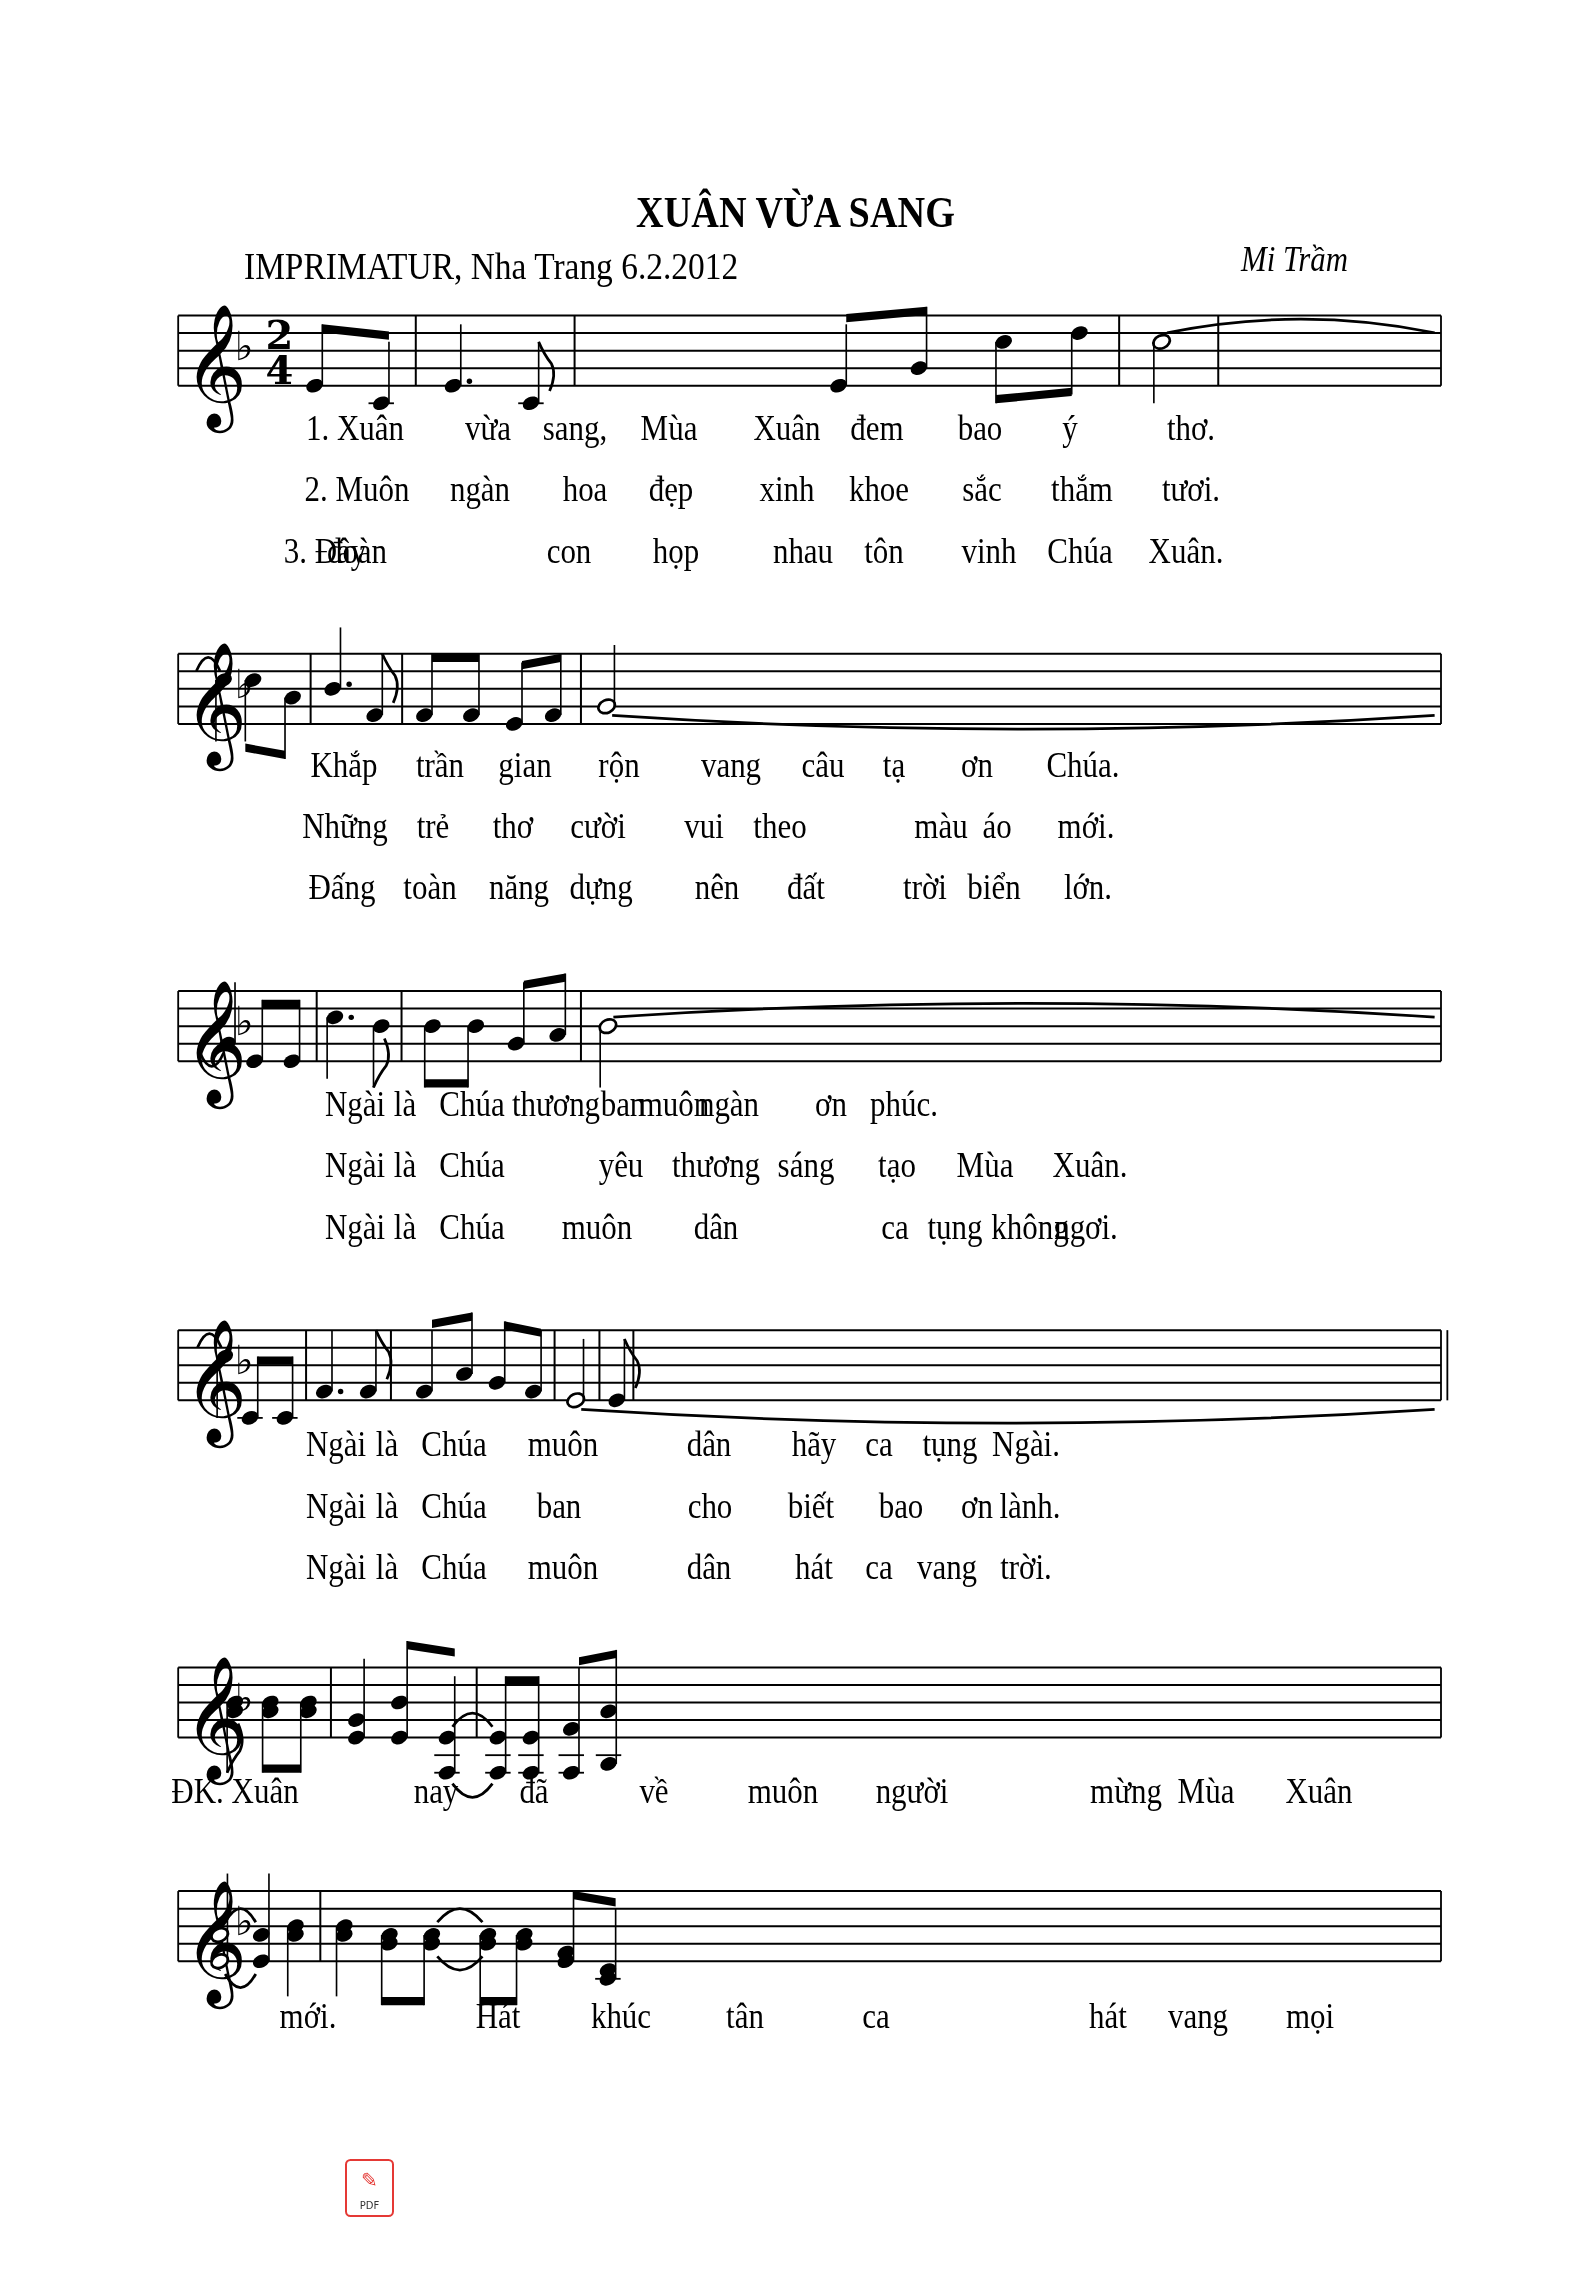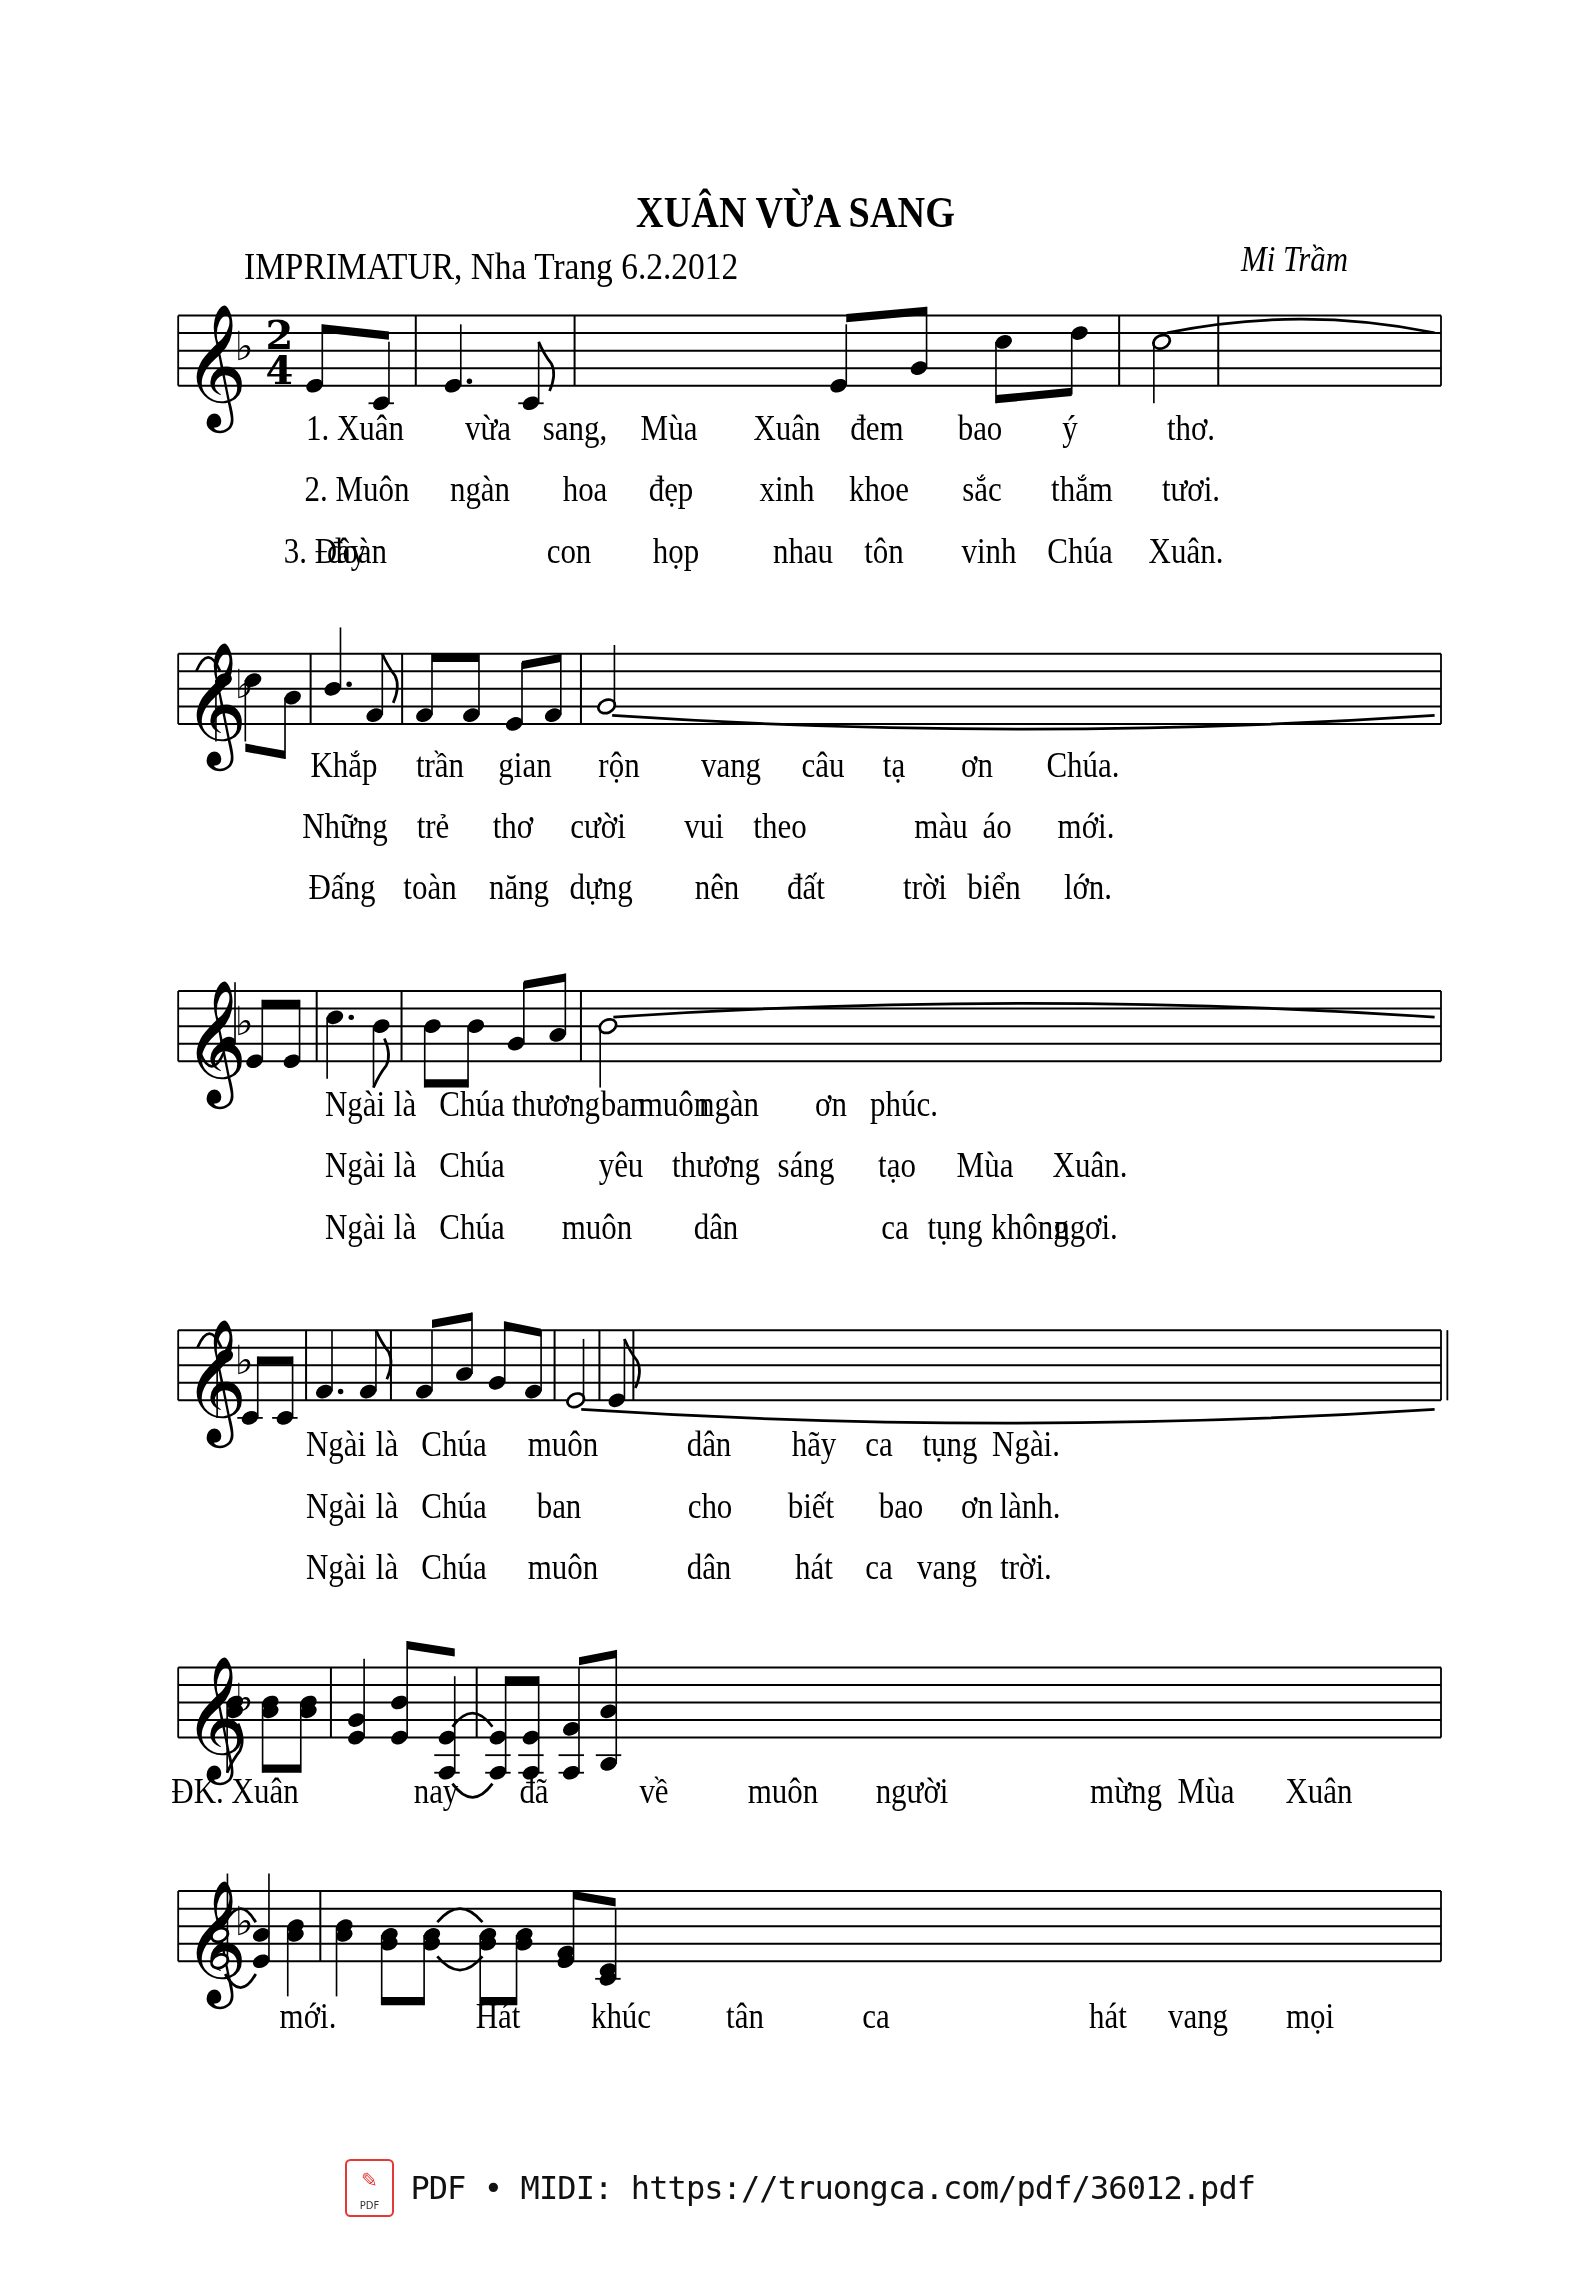--- a/index.html
+++ b/index.html
@@ -436,15 +436,14 @@
     <span class="lyric" style="top: 1995px; left: 1108px;">hát</span>
     <span class="lyric" style="top: 1995px; left: 1198px;">vang</span>
     <span class="lyric" style="top: 1995px; left: 1310px;">mọi</span>
   </div>
 
 <div class="footer">
   <div class="pdf-icon">
     <span class="glyph">✎</span>
     <span class="lbl">PDF</span>
   </div>
-  <span class="footer-text">PDF • MIDI: https://truongca.com/pdf/36012.pdf</span>
 </div>
 
 
 </body></html>

